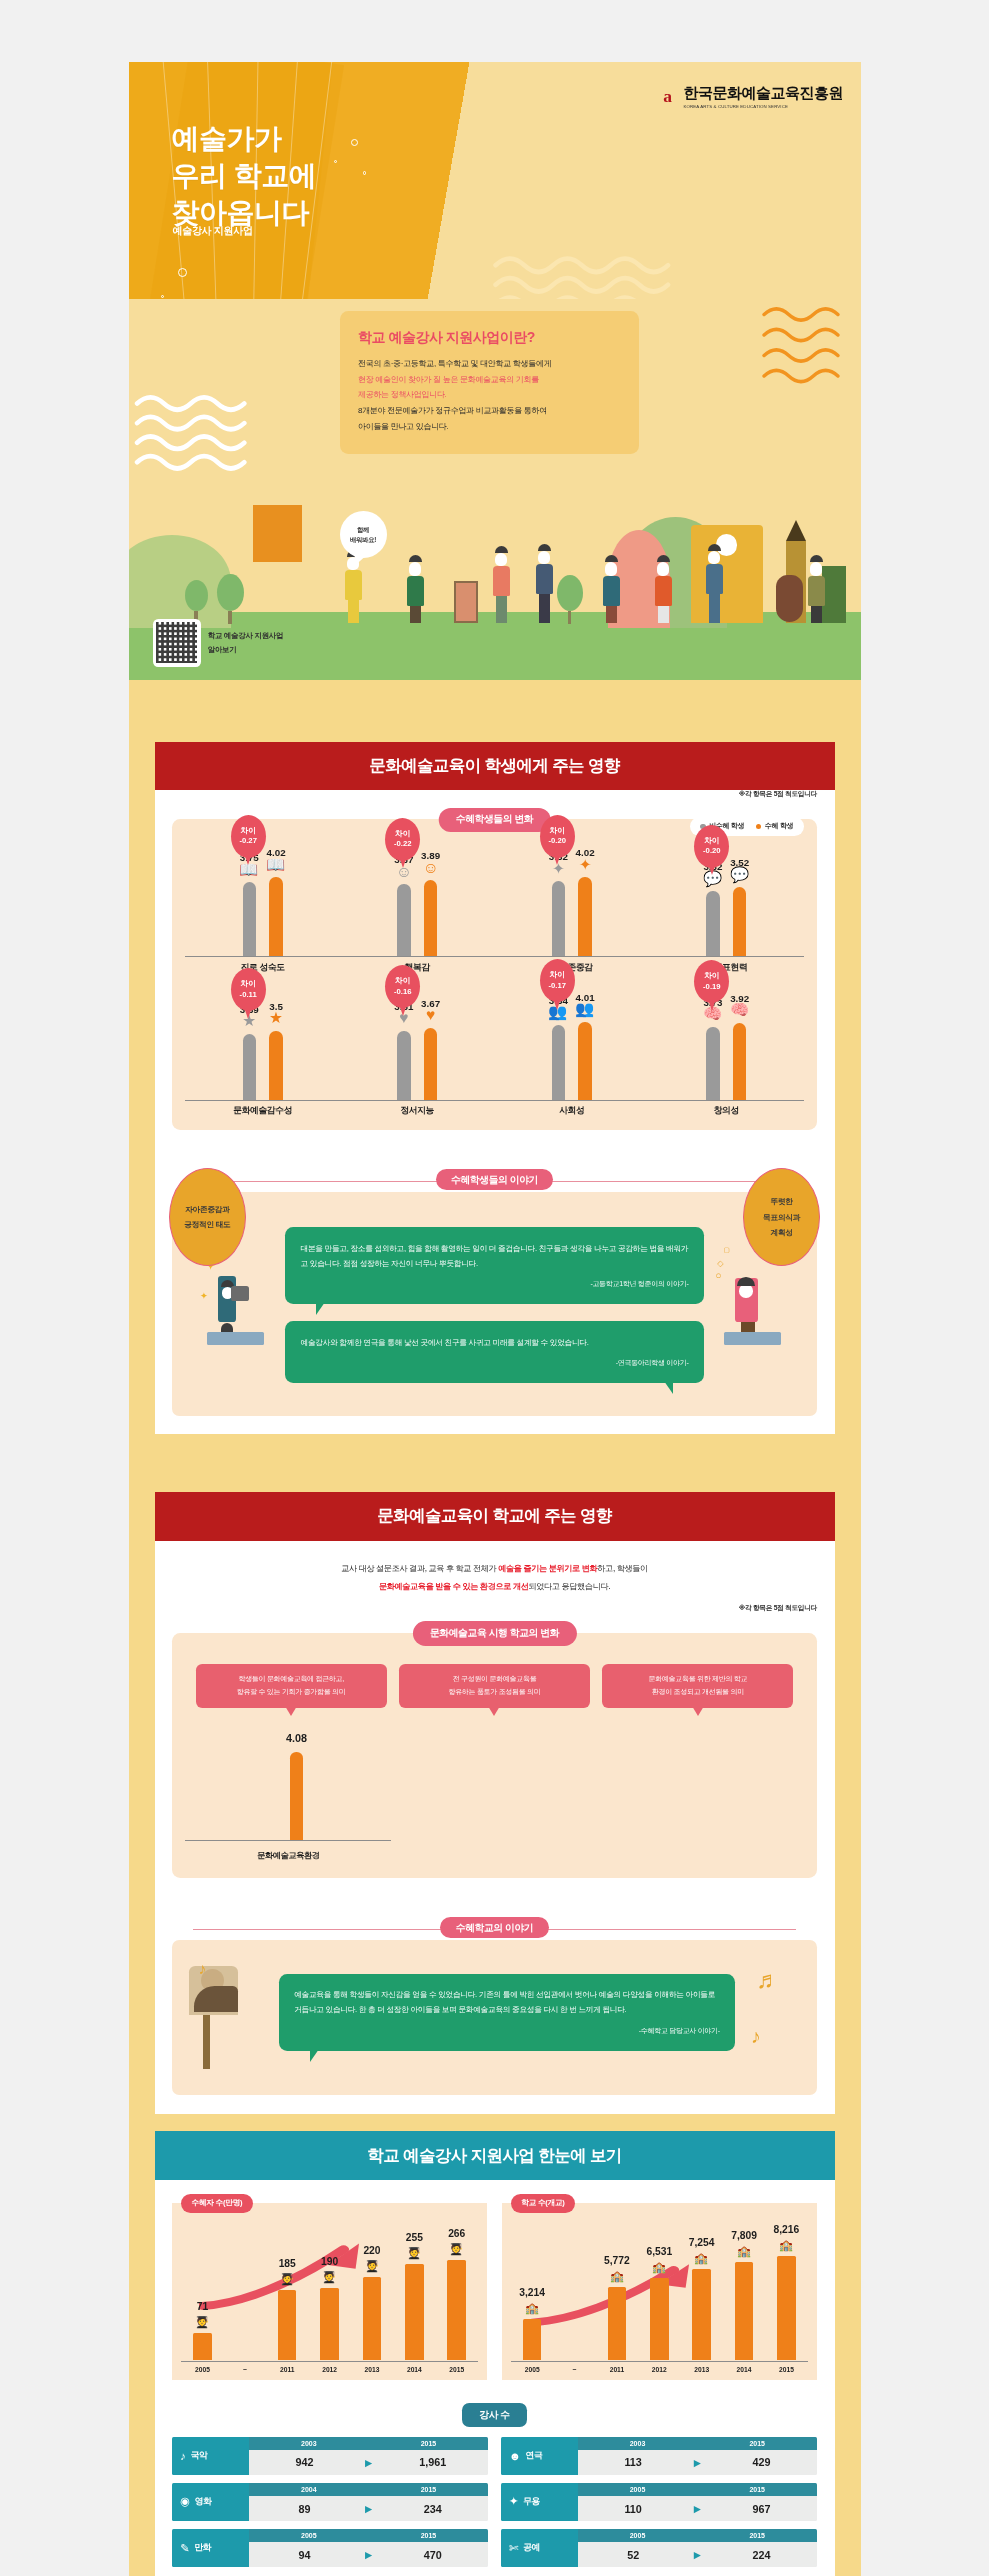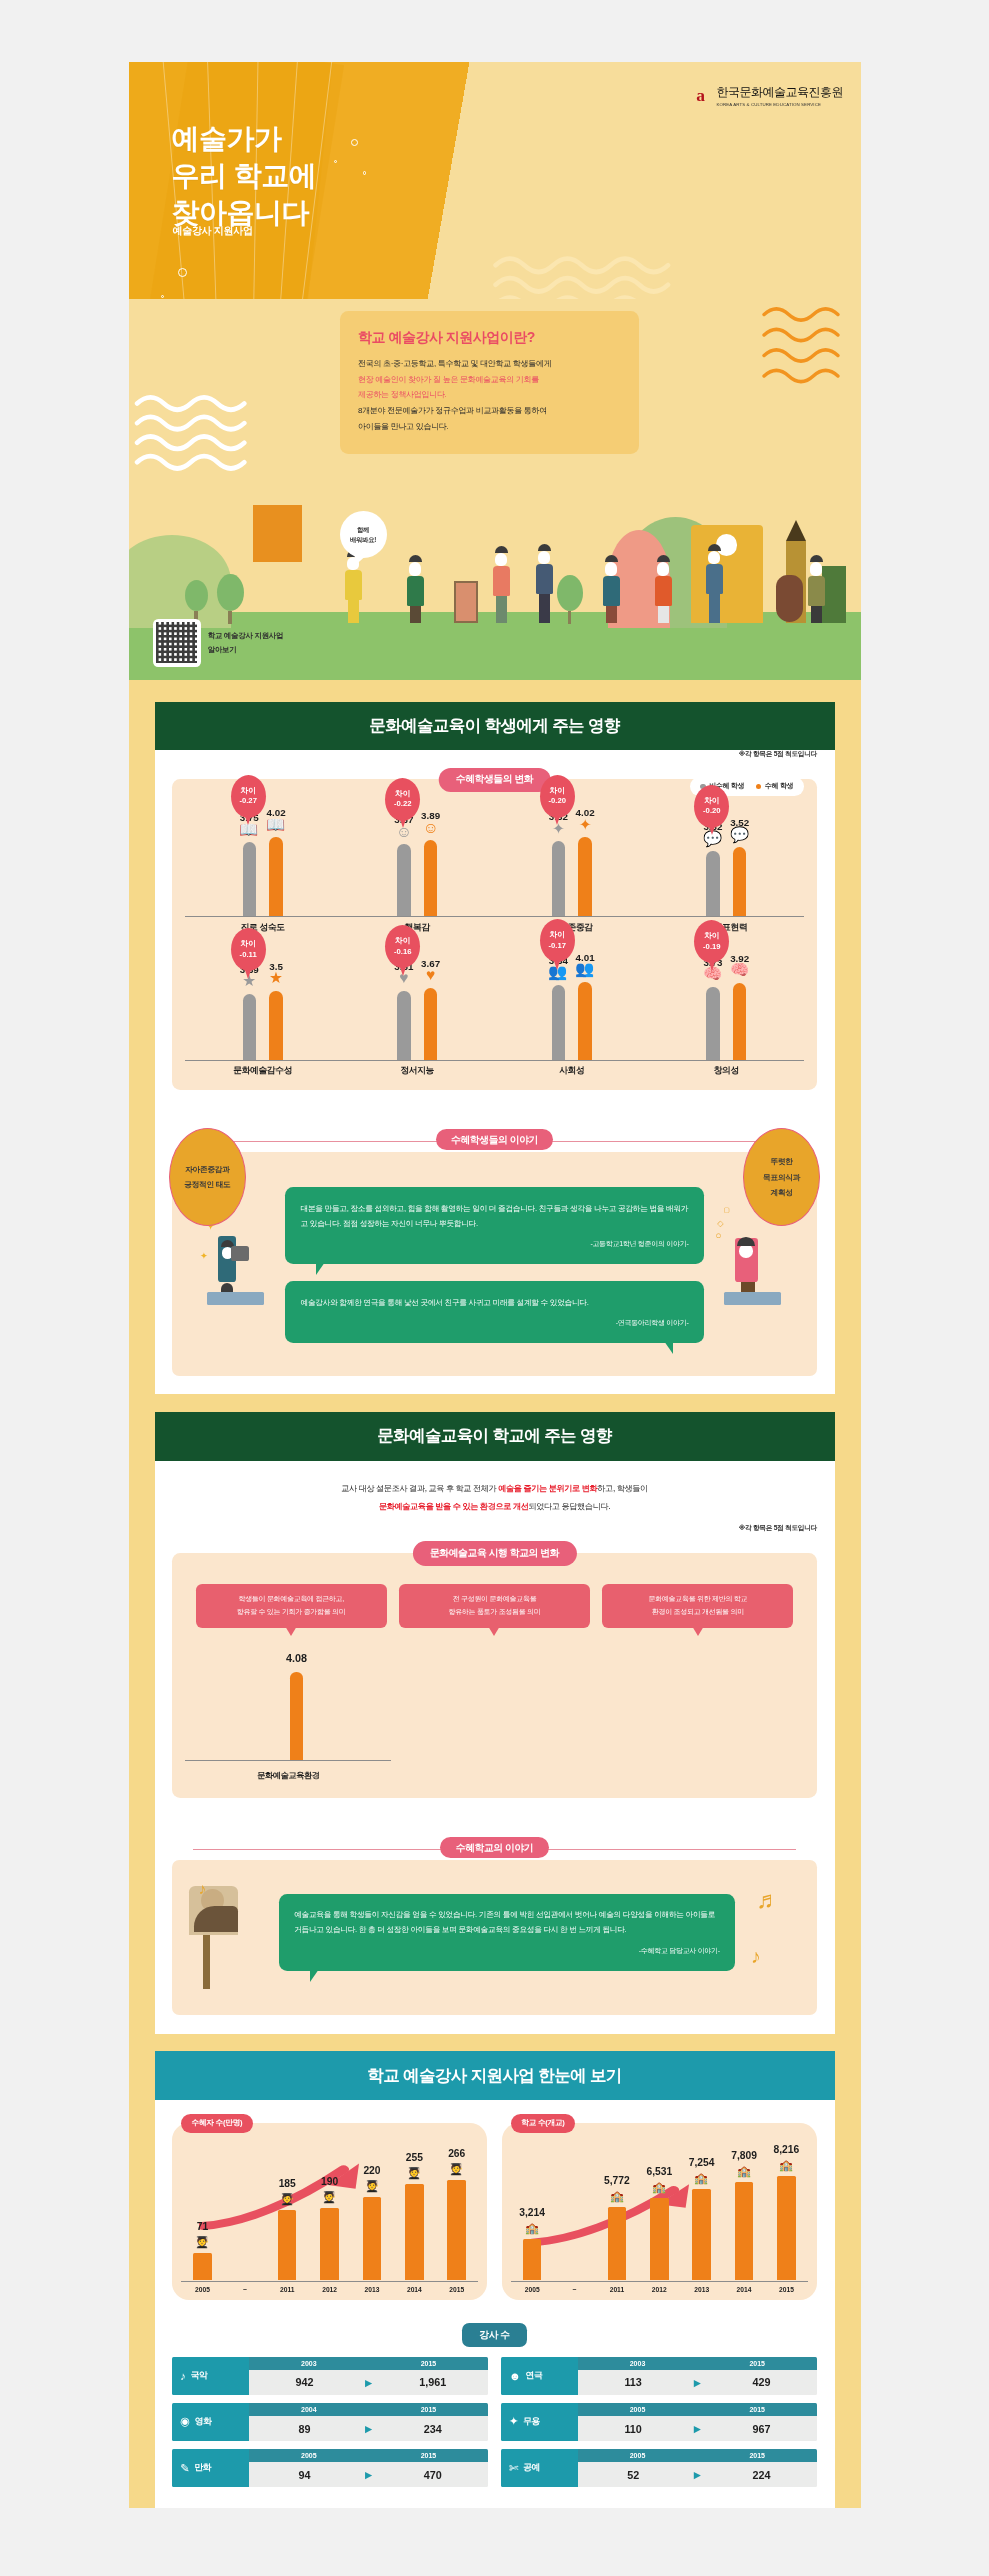--- a/index.html
+++ b/index.html
@@ -15,21 +15,21 @@
   .hero { position: relative; height: 237px; background: linear-gradient(100deg,#f0ad23 0%,#f0ad23 44%,#f7dd9b 44%,#f7dd9b 100%); overflow:hidden; }
   .hero-rays { position:absolute; inset:0; }
   .hero-rays span { position:absolute; top:-31px; width:1px; height:361px; background:rgba(255,255,255,.35); transform-origin: top center; }
   .hero-wedge { position:absolute; top:-20.6px; left:-10.3px; width:216px; height:361px; background:#eca714; transform: rotate(6deg); transform-origin: top left; opacity:.55;}
   .hero-wedge2 { position:absolute; top:-20.6px; left:62px; width:155px; height:392px; background:#e9a00c; transform: rotate(9deg); transform-origin: top left; opacity:.35;}
   .hero-title { position:absolute; left:43px; top:59px; color:#fff; font-size:28px; line-height:1.32; font-weight:700; letter-spacing:-0.5px; z-index:4; text-shadow:0 0.5px 0 rgba(0,0,0,.04); }
   .hero-sub { position:absolute; left:44px; top:162px; color:#fff; font-size:10px; font-weight:700; z-index:4; letter-spacing:-0.3px;}
   .logo-box { position:absolute; right:17.5px; top:21.6px; display:flex; align-items:center; gap:5.2px; z-index:6;}
   .logo-mark { width:21.6px; height:21.6px; color:#b4121b; font-size:17.5px; font-weight:700; display:flex; align-items:center; justify-content:center; font-family:"Liberation Serif", serif;}
   .logo-text { text-align:left; }
-  .logo-kr { font-size:12px; color:#111; font-weight:400; letter-spacing:-0.5px; white-space:nowrap;}
+  .logo-kr { font-size:15px; color:#111; font-weight:700; letter-spacing:-0.5px; white-space:nowrap;}
   .logo-en { font-size:4.4px; color:#333; letter-spacing:0.1px; white-space:nowrap; margin-top:1px;}
   .hero-dots i { position:absolute; border-radius:50%; background:transparent; border:1.5px solid #fff; }
   .waves { position:absolute; z-index:2; }
 
   
   .infowrap { position:relative; background:#f7dd9b; padding: 0 0 0 0; height: 206px; overflow:hidden;}
   .infobox { position:absolute; left:211px; top:12.4px; width:299px; background:#f5cd74; border-radius:8.2px; padding:17.5px 18.5px 19.6px 18.5px;}
   .infobox h3 { color:#ea4c64; font-size:14px; font-weight:700; letter-spacing:-0.5px; margin-bottom:9.3px;}
   .infobox p { font-size:8px; line-height:1.95; color:#2b2b2b; letter-spacing:-0.3px;}
   .infobox p .hl { color:#ea4c64; }
@@ -56,21 +56,21 @@
   .figure { position:absolute; bottom:57px; }
   .figure .head { width:12.4px;height:13.4px;border-radius:6.2px 6.2px 5.2px 5.2px;background:#fff; margin:0 auto;}
   .figure .hair { width:13.4px;height:6.7px;border-radius:6.7px 6.7px 0 0;background:#3b3b3b;margin:0 auto;}
   .figure .body { width:17.5px;height:30px;border-radius:4.1px 4.1px 1.5px 1.5px; margin:0 auto;}
   .figure .legs { width:11.3px;height:17.5px;background:#5a4a36;margin:0 auto;}
 
   
   .band { background:#f6d98a; padding:21.6px 26px 0 26px; }
   .card { background:#fff; }
   .sec-banner { color:#fff; font-size:16.5px; font-weight:700; text-align:center; padding:13.4px 0; letter-spacing:-0.6px; }
-  .sec-red { background:#14532d; }
+  .sec-red { background:#b91c1c;margin-top:40px; }
   .sec-teal { background:#1d9aab; }
   .lead { text-align:center; font-size:8.2px; line-height:2.1; color:#272727; padding:19.6px 36px 9.3px 36px; letter-spacing:-0.4px;}
   .lead .hl { color:#e8202e; font-weight:700;}
   .note { text-align:right; font-size:6.7px; color:#2b2b2b; padding:0 17.5px 4.1px 0; letter-spacing:-0.3px; font-weight:700;}
 
   
   .panel { position:relative; margin:0 17.5px 0 17.5px; background:#fbe6cd; border-radius:8.2px; padding:27px 13.4px 11.3px 13.4px; }
   .panel-tag { position:absolute; left:50%; transform:translateX(-50%); top:-11.3px; background:#e8607a; color:#fff; font-size:9.8px; font-weight:700; padding:5.7px 17.5px; border-radius:13.4px; letter-spacing:-0.4px; white-space:nowrap;}
   .legend { position:absolute; right:13.4px; top:-2.1px; background:#fff; border-radius:11.3px; padding:4.6px 10.3px; display:flex; gap:11.3px; align-items:center; font-size:7px; font-weight:700; color:#333; letter-spacing:-0.3px;}
   .legend i { display:inline-block; width:5.7px;height:5.7px;border-radius:50%; margin-right:3.6px; vertical-align:middle;}
@@ -95,21 +95,21 @@
   .story-head span{position:relative; background:#e8607a; color:#fff; font-size:9.8px; font-weight:700; padding:5.2px 15.5px; border-radius:12.4px; letter-spacing:-0.4px;}
   .story-panel { position:relative; background:#fbe6cd; border-radius:7.2px; padding:12.4px; min-height:155px; }
   .oval-tag { position:absolute; width:77px; height:98px; border-radius:50%; background:#e8a52a; border:1.5px solid #e8607a; color:#3a3a3a; display:flex; align-items:center; justify-content:center; text-align:center; font-size:7.7px; font-weight:700; line-height:2; letter-spacing:-0.3px; z-index:4;}
   .speech { position:relative; background:#1f9d6b; color:#fff; border-radius:8.2px; padding:13.4px 15.5px; font-size:7.7px; line-height:1.95; letter-spacing:-0.3px;}
   .speech .src { display:block; text-align:right; margin-top:6.2px; font-size:7px;}
   .speech:after { content:""; position:absolute; bottom:-11.3px; left:31px; border-width:13.4px 9.3px 0 0; border-style:solid; border-color:#1f9d6b transparent transparent transparent;}
   .speech.right:after { left:auto; right:31px; border-width:13.4px 0 0 9.3px; }
 
   
   .stats-row { display:grid; grid-template-columns:1fr 1fr; gap:14.4px; padding:23px 17.5px 5.2px 17.5px; background:#fff;}
-  .stat-card { position:relative; background:#fbe6cd; border-radius:17px; padding:28px 9.3px 7.2px 9.3px;}
+  .stat-card { position:relative; background:#fbe6cd; border-radius:0; padding:28px 9.3px 7.2px 9.3px;}
   .stat-tag { position:absolute; left:9.3px; top:-9.3px; background:#e8505f; color:#fff; font-size:7.7px; font-weight:700; padding:4.6px 10.3px; border-radius:10.3px; letter-spacing:-0.3px;}
   .sbars { display:flex; align-items:flex-end; justify-content:space-around; height:129px; position:relative;}
   .sbar { width:18.5px; background:#ef8019; border-radius:1.5px 1.5px 0 0; position:relative;}
   .sbar .v { position:absolute; top:-32px; left:50%; transform:translateX(-50%); font-size:10.3px; font-weight:700; color:#1d1d1d; white-space:nowrap;}
   .sbar .deco { position:absolute; top:-17.5px; left:50%; transform:translateX(-50%); font-size:11.3px; }
   .sxaxis { display:flex; justify-content:space-around; border-top:1px solid #8c8c8c; padding-top:4.1px; margin-top:1px;}
   .sxaxis div { width:18.5px; text-align:center; font-size:6.7px; color:#222; font-weight:700;}
   .uparrow { position:absolute; left:18%; top:14%; width:46%; height:52%; color:#e8505f; font-size:23px; pointer-events:none;}
 
   

